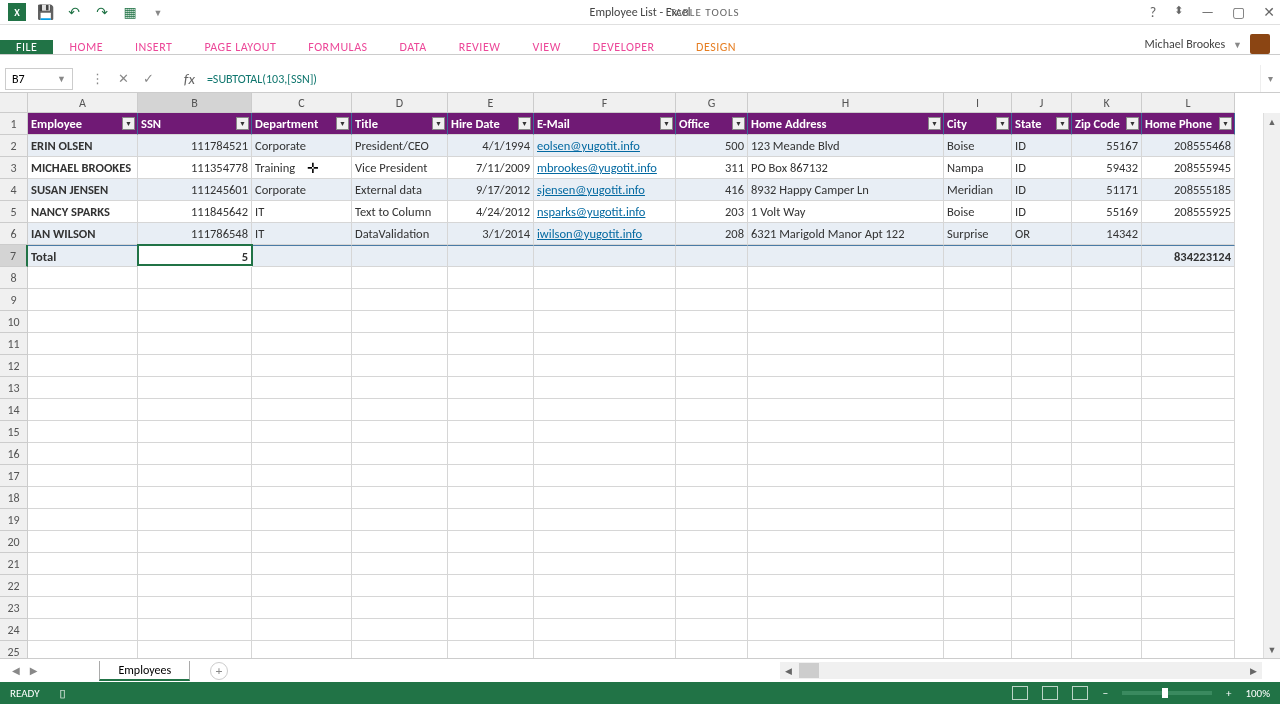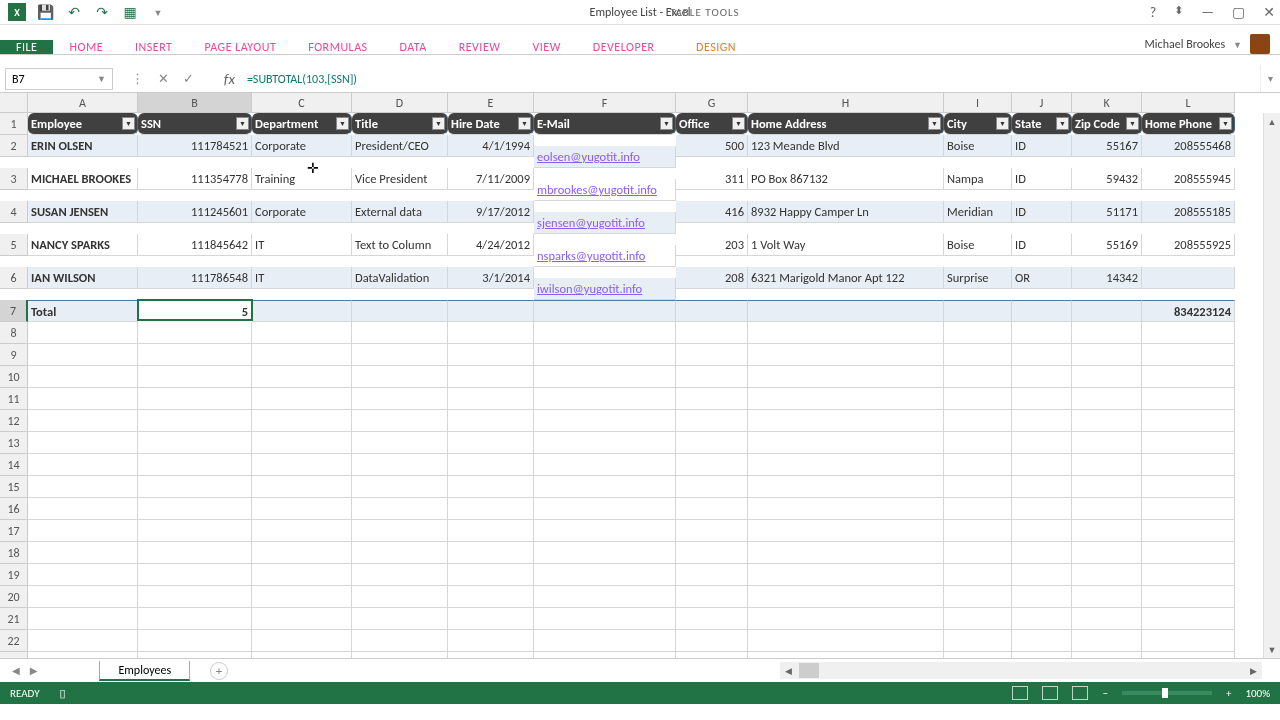--- a/index.html
+++ b/index.html
@@ -17,41 +17,41 @@
 
 .ribbon { height: 30px; background: #fff; display: flex; align-items: flex-end; border-bottom: 1px solid #ccc; position: relative; }
 .tab { padding: 0 16px; font-size: 12px; color: #ec4899; display: flex; align-items: center; cursor: pointer; text-transform: uppercase; letter-spacing: 0.5px; }
 .tab.file { background: #217346; color: #fff; }
 .tab.design { color: #e67e22; position: absolute; left: 680px; }
 .user-area { position: absolute; right: 10px; display: flex; align-items: center; gap: 8px; font-size: 12px; color: #444; }
 .avatar { width: 20px; height: 20px; background: #8b4513; border-radius: 2px; }
 
 
 .formula-bar { height: 28px; border-bottom: 1px solid #ccc; display: flex; align-items: center; background: #fff; margin-top: 10px; }
-.name-box { width: 108px; height: 22px; border: 1px solid #ccc; margin-left: 5px; padding: 0 6px; font-size: 12px; display: flex; align-items: center; justify-content: space-between; background: #fff; }
+.name-box { width: 68px; height: 22px; border: 1px solid #ccc; margin-left: 5px; padding: 0 6px; font-size: 12px; display: flex; align-items: center; justify-content: space-between; background: #fff; }
 .name-box-arrow { color: #888; font-size: 9px; }
 .fb-btns { display: flex; gap: 14px; padding: 0 18px; color: #888; font-size: 13px; }
 .fx { font-style: italic; color: #666; font-size: 15px; margin-right: 10px; margin-left: 12px; }
 .formula-input { flex: 1; font-size: 12px; padding-left: 2px; color: #0f766e; }
 .formula-expand { width: 20px; text-align: center; color: #888; font-size: 10px; border-left: 1px solid #eee; height: 100%; display: flex; align-items: center; justify-content: center; }
 
 
 .grid-wrap { position: relative; height: 565px; overflow: hidden; }
 .grid { display: grid; grid-template-columns: 28px 110px 114px 100px 96px 86px 142px 72px 196px 68px 60px 70px 93px; font-size: 12.5px; }
 .colhead { background: #f0f0f0; border-right: 1px solid #ccc; border-bottom: 1px solid #ccc; text-align: center; font-size: 12px; color: #555; height: 20px; line-height: 20px; position: relative; }
 .colhead.active { background: #d4d4d4; }
 .corner { background: #f0f0f0; border-right: 1px solid #ccc; border-bottom: 1px solid #ccc; }
 .rowhead { background: #f0f0f0; border-right: 1px solid #ccc; border-bottom: 1px solid #ccc; text-align: center; font-size: 12px; color: #555; height: 22px; line-height: 22px; }
 .rowhead.active { background: #d4d4d4; border-right: 2px solid #217346; }
 .cell { border-right: 1px solid #d6d6d6; border-bottom: 1px solid #d6d6d6; height: 22px; line-height: 22px; padding: 0 3px; overflow: hidden; white-space: nowrap; color: #333; }
-.hdr { background: #404040; color: #fff; font-weight: bold; position: relative; padding-right: 16px; border-right: 1px solid #3a6a96; border-radius: 6px; }
+.hdr { background: #701a75; color: #fff; font-weight: bold; position: relative; padding-right: 16px; border-right: 1px solid #3a6a96; }
 .hdr .filter { position: absolute; right: 2px; top: 4px; width: 13px; height: 13px; background: #f0f0f0; border: 1px solid #888; display: flex; align-items: center; justify-content: center; font-size: 7px; color: #333; }
 .stripe { background: #e8eef5; }
 .totalrow { background: #e8eef5; font-weight: bold; border-top: 1px solid #4a7ba6; }
-.link { color: #8b5cf6; text-decoration: underline; margin-top: 11px; }
+.link { color: #0369a1; text-decoration: underline; }
 .num { text-align: right; }
 .selected-cell { border: 2px solid #217346; background: #fff; position: relative; margin: -1px; }
 .cursor-cross { position: absolute; left: 307px; top: 67px; font-size: 14px; color: #000; pointer-events: none; z-index: 10; }
 
 
 .vscroll { position: absolute; right: 0; top: 20px; bottom: 0; width: 17px; background: #f0f0f0; border-left: 1px solid #ddd; }
 .vscroll-btn { height: 17px; text-align: center; font-size: 9px; color: #666; line-height: 17px; background: #f0f0f0; }
 
 
 .sheet-tabs { height: 24px; border-top: 1px solid #ccc; display: flex; align-items: center; background: #fff; position: relative; }

